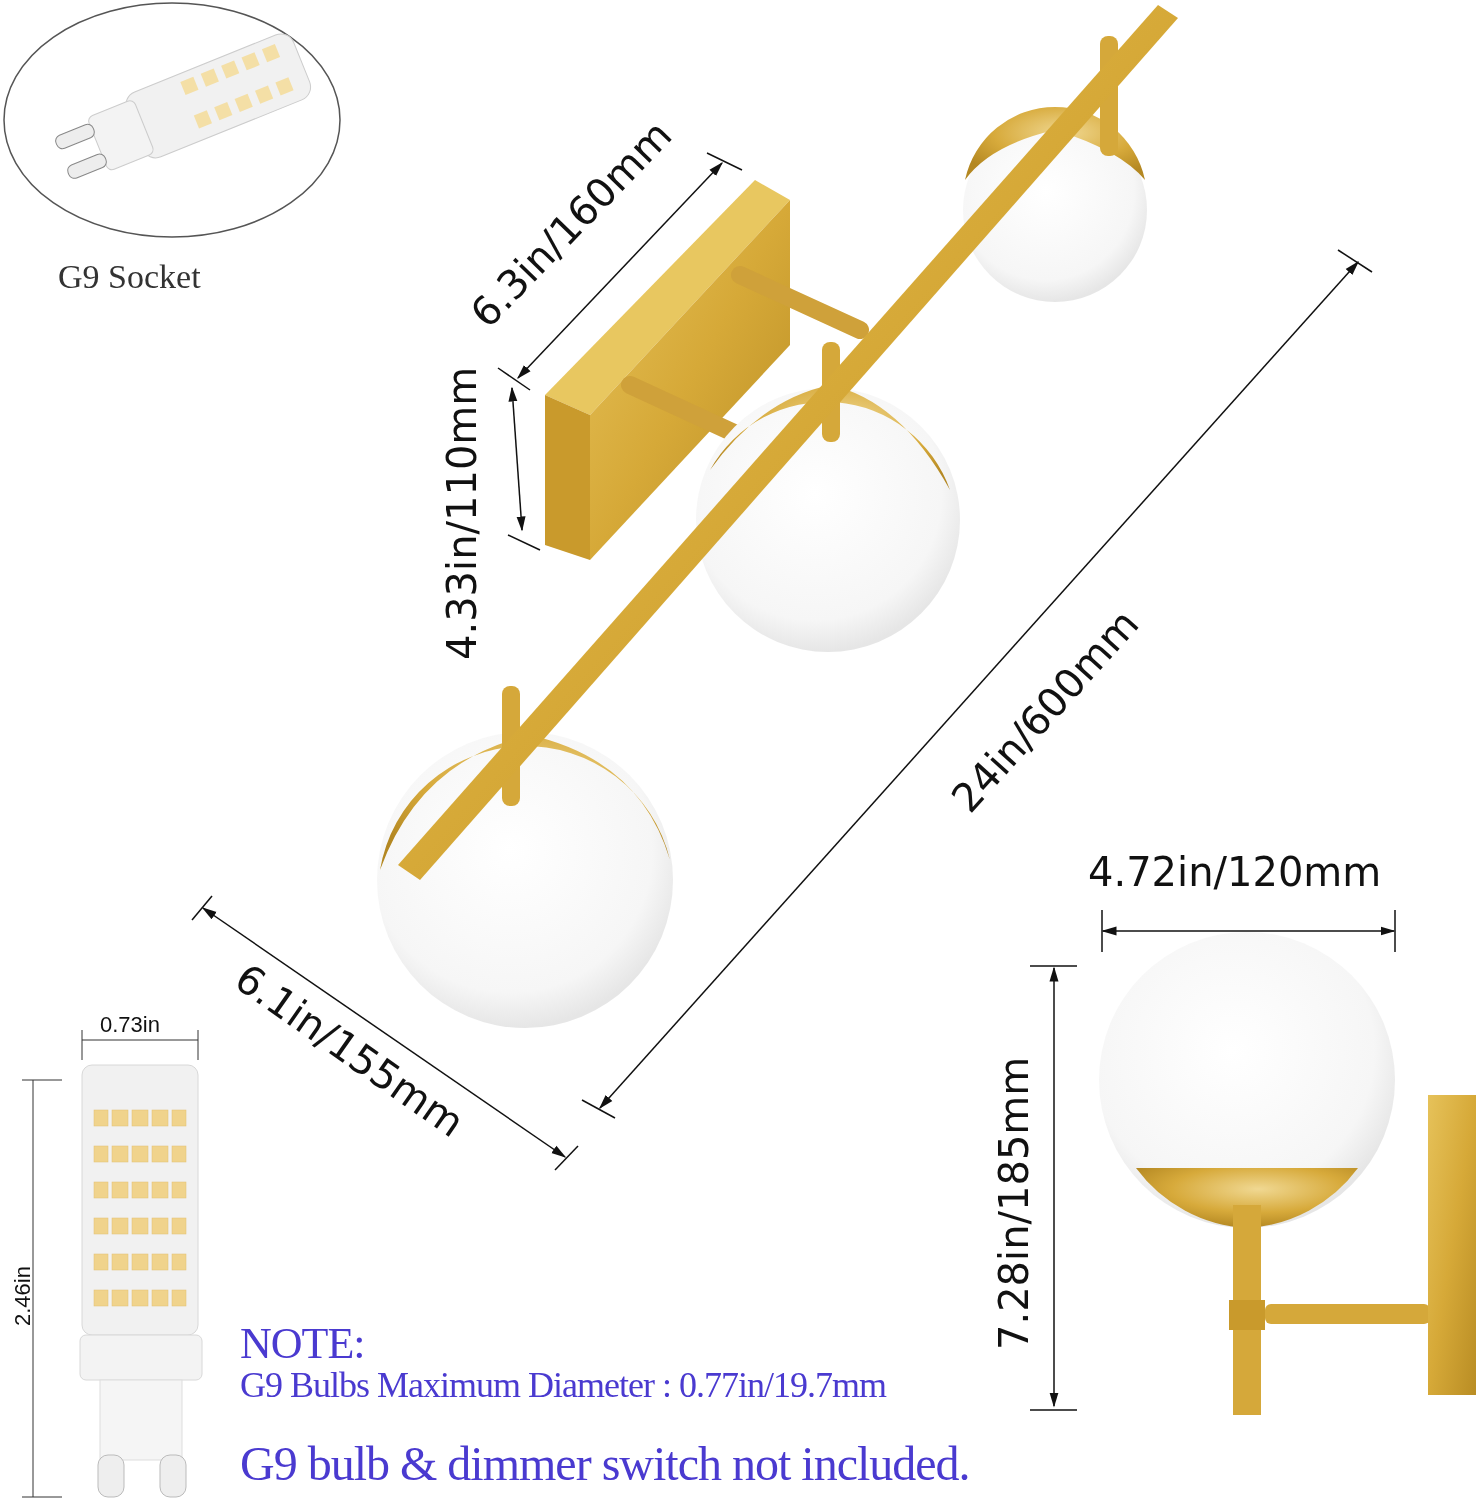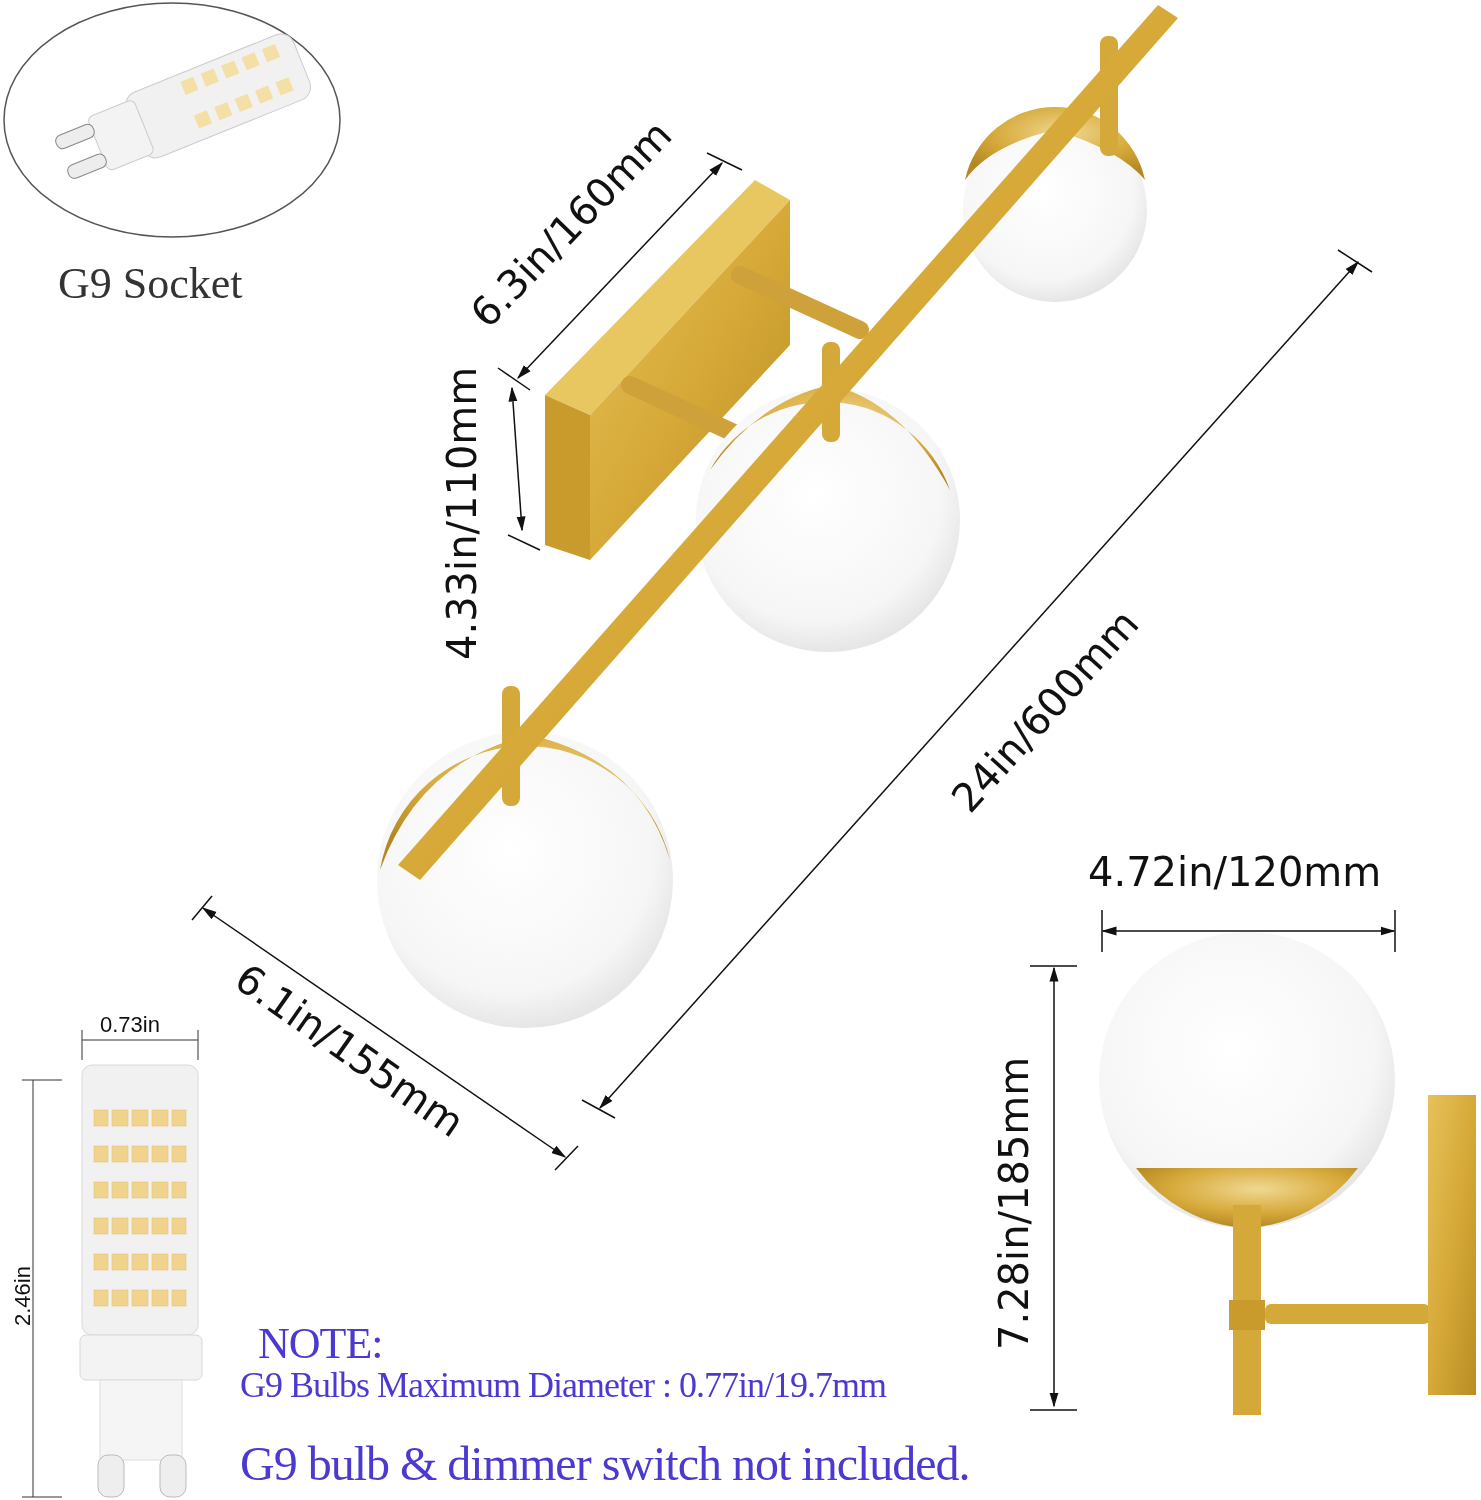--- a/index.html
+++ b/index.html
@@ -2,21 +2,21 @@
 <html><head>
 <meta charset="utf-8">
 <style>
   html,body{margin:0;padding:0;background:#ffffff;}
   body{width:1481px;height:1500px;position:relative;overflow:hidden;font-family:"DejaVu Sans","Liberation Sans",sans-serif;}
   svg{position:absolute;left:0;top:0;}
   .dim{font-family:"DejaVu Sans","Liberation Sans",sans-serif;font-size:40px;fill:#111;}
   .dim-sm{font-family:"Liberation Sans","DejaVu Sans",sans-serif;font-size:22px;fill:#111;}
   .serif{font-family:"Liberation Serif","DejaVu Serif",serif;}
   .note{position:absolute;left:240px;font-family:"Liberation Serif","DejaVu Serif",serif;color:#4a3ad0;letter-spacing:-1px;}
-  .note-title{top:1318px;font-size:44px;margin-left:18px;}
+  .note-title{top:1318px;font-size:44px;}
   .note-l1{top:1336px;font-size:36px;margin-top:28px;}
   .note-l2{top:1436px;font-size:48px;}
 </style>
 </head>
 <body>
 
 <svg width="1481" height="1500" viewBox="0 0 1481 1500">
   <defs>
     <radialGradient id="globeGrad" cx="45%" cy="40%" r="60%">
       <stop offset="0%" stop-color="#ffffff"></stop>
@@ -187,17 +187,17 @@
   </g>
 
   <g>
     <line x1="33" y1="1080" x2="33" y2="1497" stroke="#333" stroke-width="1"></line>
     <line x1="22" y1="1080" x2="62" y2="1080" stroke="#333" stroke-width="1"></line>
     <line x1="22" y1="1497" x2="62" y2="1497" stroke="#333" stroke-width="1"></line>
     <text class="dim-sm" transform="translate(30,1326) rotate(-90)">2.46in</text>
   </g>
 </svg>
 
-<div class="serif" style="position:absolute;left:58px;top:258px;font-size:44px;color:#333;text-align:right;">G9 Socket</div>
+<div class="serif" style="position:absolute;left:58px;top:258px;font-size:34px;color:#333;text-align:right;">G9 Socket</div>
 
 <div class="note note-title">NOTE:</div>
 <div class="note note-l1">G9 Bulbs Maximum Diameter : 0.77in/19.7mm</div>
 <div class="note note-l2">G9 bulb &amp; dimmer switch not included.</div>
 
 </body></html>

